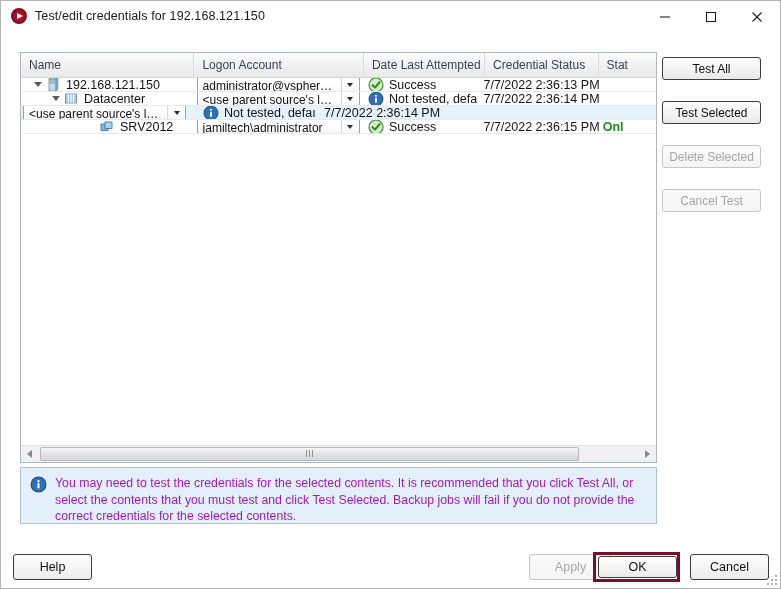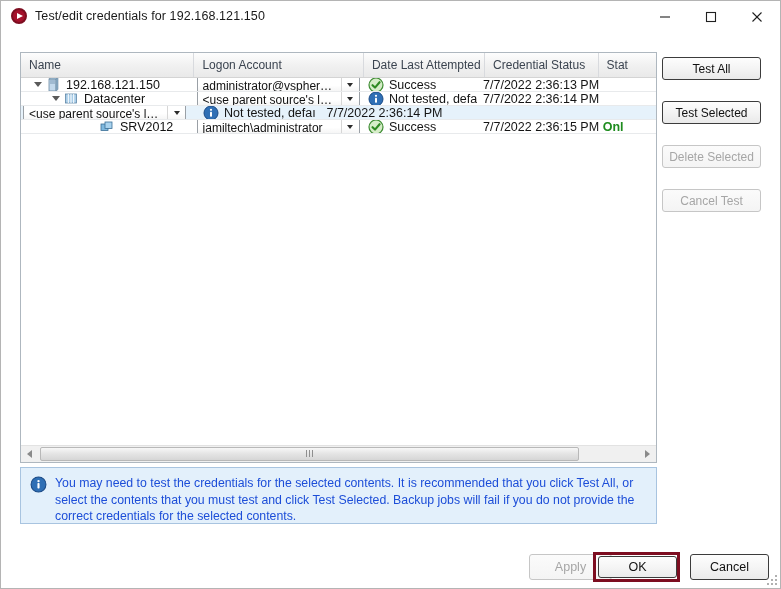--- a/index.html
+++ b/index.html
@@ -99,21 +99,21 @@
     height: 14px;
     align-items: center;
     border-bottom: 1px solid #e8eaec;
   }
   .row.selected { background: #e6f2fb; }
 
   .cell { height: 100%; display: flex; align-items: center; overflow: hidden; white-space: nowrap; }
   .c-name   { width: 182px; padding-left: 6px; }
   .c-logon  { width: 178px; }
   .c-cred   { width: 119px; padding-left: 4px; }
-  .c-date   { width: 127px; padding-left: 6px; justify-content: center; }
+  .c-date   { width: 127px; padding-left: 6px; }
   .c-status { width: 60px; padding-left: 4px; }
 
   .twisty {
     width: 14px; height: 14px;
     flex: 0 0 auto;
     display: flex; align-items: center; justify-content: center;
   }
   .twisty i {
     display: block;
     border-left: 4px solid transparent;
@@ -225,21 +225,21 @@
     left: 19px; top: 466px;
     width: 637px; height: 57px;
     border: 1px solid #a8c4e0;
     background: #e3f0fb;
     display: flex;
     padding: 7px 8px 0 9px;
   }
   .info-icon { width: 17px; height: 17px; flex: 0 0 auto; margin-right: 8px; margin-top: 1px; }
   .info-text {
     font-size: 12.3px;
-    color: #1d4ed8;
+    color: #a21caf;
     line-height: 16.5px;
   }
 
   
   .footer-btn {
     position: absolute;
     height: 26px;
     border: 1px solid #3c3c3c;
     border-radius: 3px;
     background: linear-gradient(to bottom, #fdfdfd 0%, #f5f5f5 50%, #ebebeb 100%);
@@ -490,20 +490,21 @@
     <span class="info-icon">
       <svg width="17" height="17" viewBox="0 0 16 16">
         <circle cx="8" cy="8" r="7" fill="#2f6fb5" stroke="#1a4a86" stroke-width="1"></circle>
         <circle cx="8" cy="4.8" r="1.1" fill="#ffffff"></circle>
         <rect x="7" y="6.7" width="2" height="5" rx="0.7" fill="#ffffff"></rect>
       </svg>
     </span>
     <div class="info-text">You may need to test the credentials for the selected contents. It is recommended that you click Test All, or select the contents that you must test and click Test Selected. Backup jobs will fail if you do not provide the correct credentials for the selected contents.</div>
   </div>
 
+  <div class="footer-btn" id="help-button">Help</div>
   <div class="footer-btn disabled" id="apply-button">Apply</div>
   <div id="ok-wrap">
     <div class="footer-btn" id="ok-button">OK</div>
   </div>
   <div class="footer-btn" id="cancel-button">Cancel</div>
 
   <div class="resize-grip">
     <span style="right:0;bottom:0"></span>
     <span style="right:4px;bottom:0"></span>
     <span style="right:8px;bottom:0"></span>

